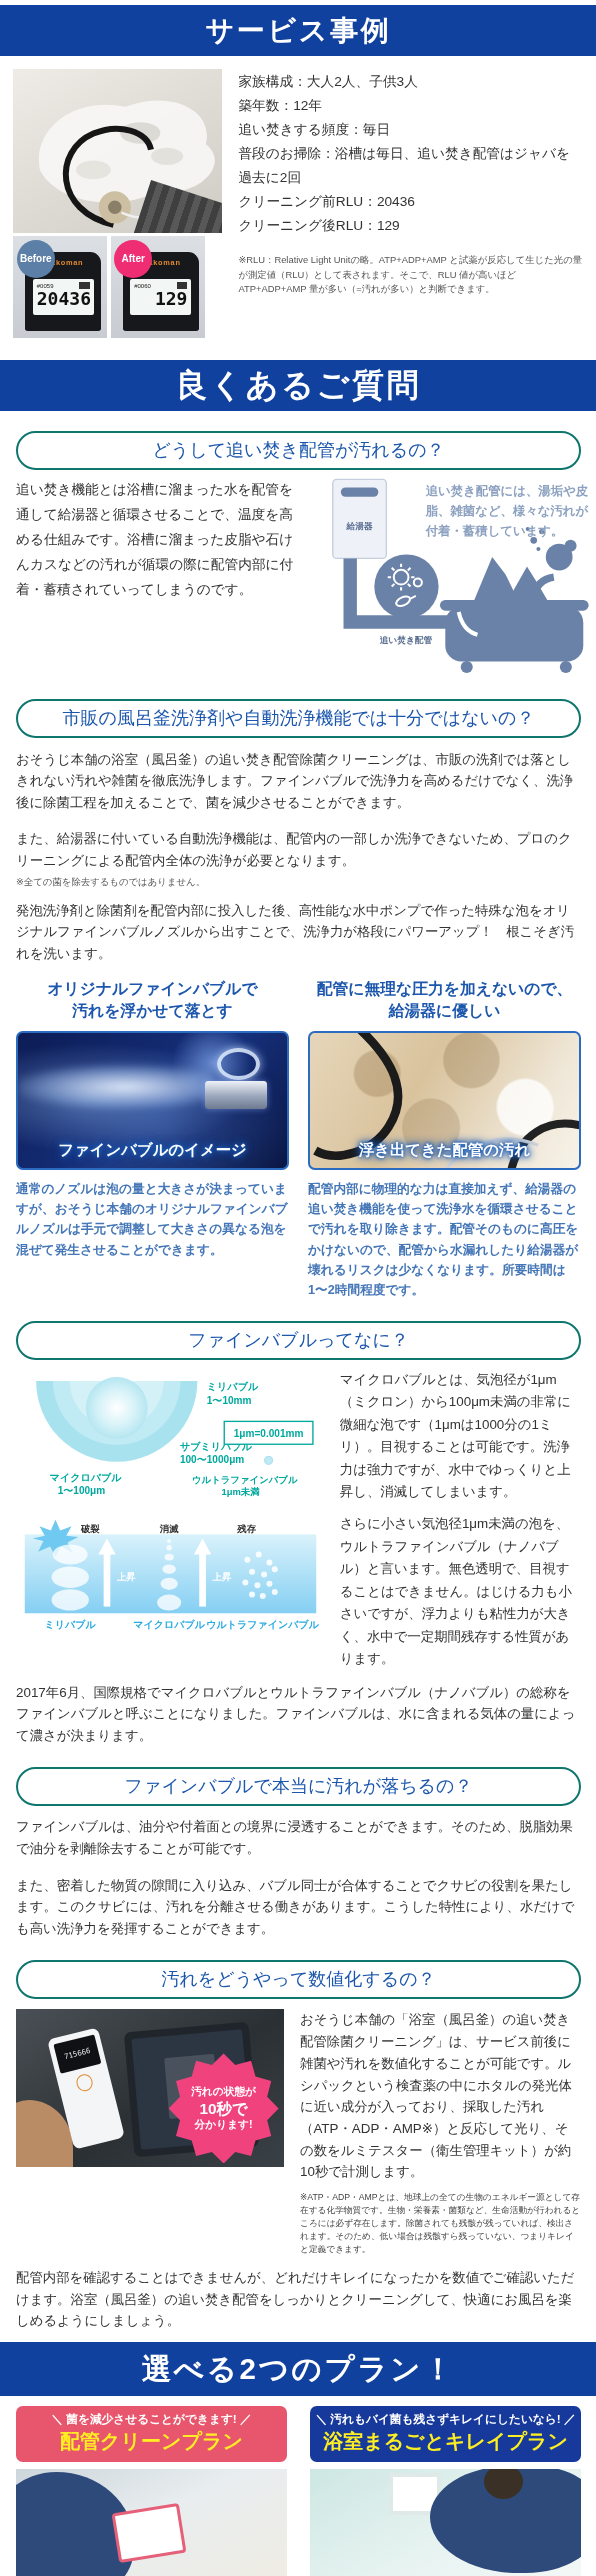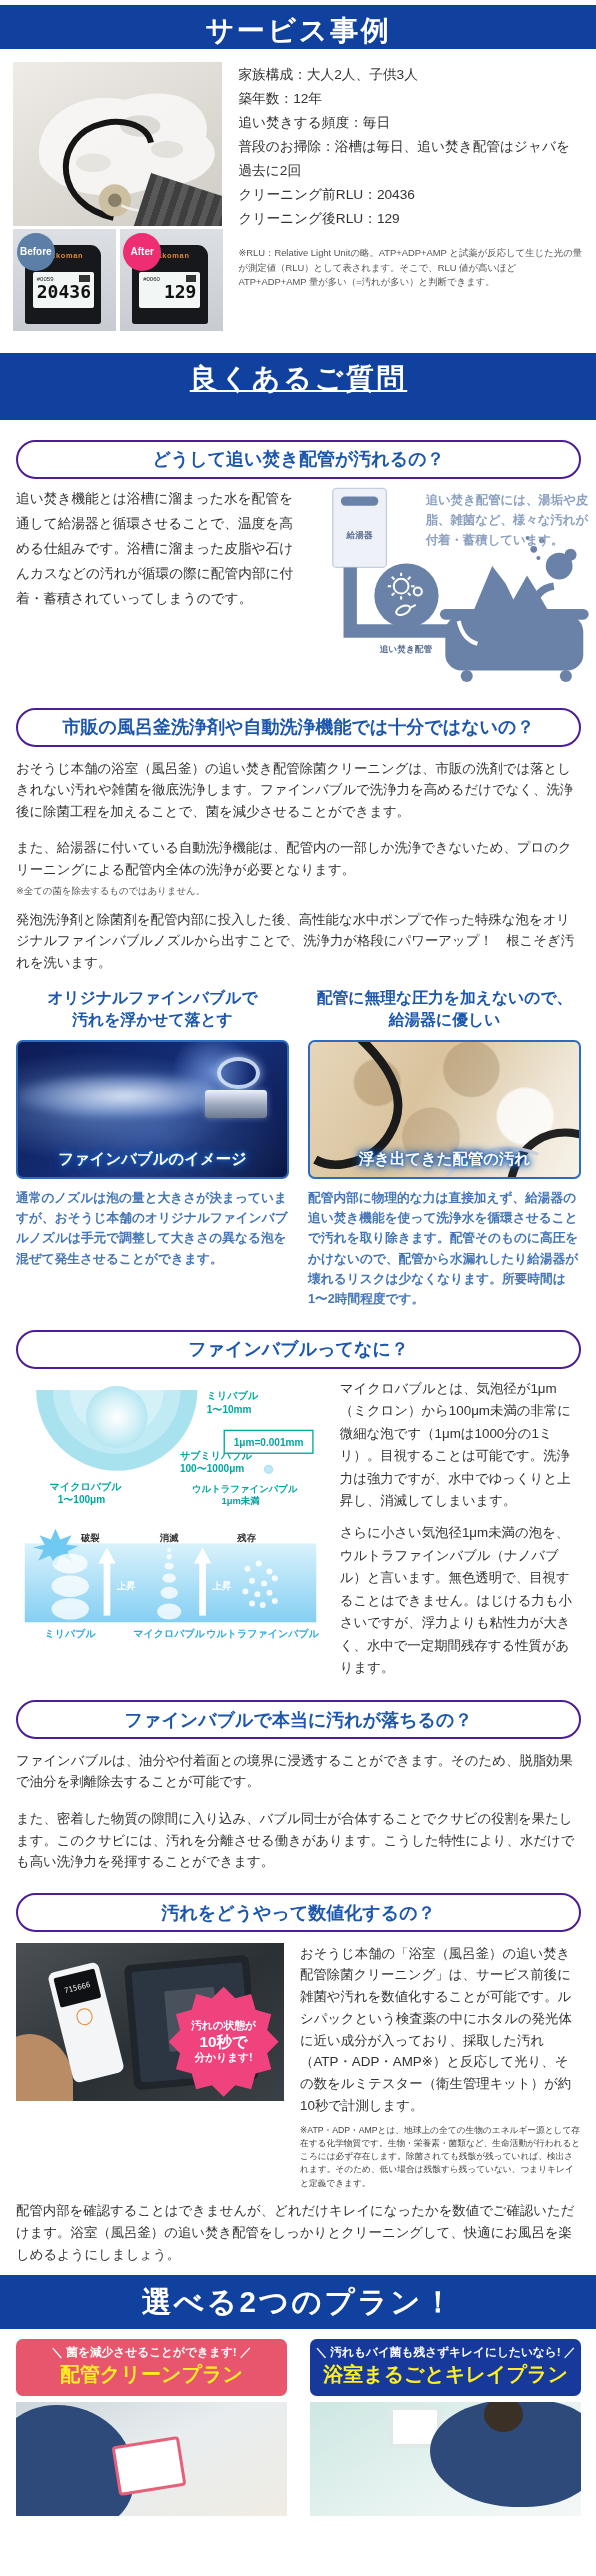--- a/index.html
+++ b/index.html
@@ -1,46 +1,46 @@
 <!DOCTYPE html>
 <html style="font-size:10.7px"><head>
 <meta charset="utf-8">
 <style>
   html,body{margin:0;padding:0;background:#fff;}
   .page{width:597px;height:2576px;margin:0 auto;background:#fff;overflow:hidden;
         font-family:"Liberation Sans","DejaVu Sans",sans-serif;color:#333;}
   
   .banner{background:#10419e;color:#fff;text-align:center;font-weight:bold;letter-spacing:2.7px;}
-  .banner1{margin-top:5.4px;height:44px;line-height:51px;font-size:28px;}
-  .banner2{margin-top:8px;height:67px;line-height:51px;font-size:28px;text-decoration:underline;}
+  .banner1{margin-top:5.4px;height:51px;line-height:51px;font-size:28px;}
+  .banner2{margin-top:8px;height:51px;line-height:51px;font-size:32px;}
   .banner3{margin-top:9.4px;height:54px;line-height:54px;font-size:29.5px;}
   
   .case{display:flex;gap:16px;padding:12.7px 13.4px 13.4px;}
   .case-left{width:209px;flex:none;}
   .photo-tub{height:164px;position:relative;overflow:hidden;background:linear-gradient(150deg,#efece7,#ddd9d3 55%,#cfccc6);}
   .drain{position:absolute;right:-17.4px;bottom:-23px;width:101px;height:62px;transform:rotate(18deg);
          background:repeating-linear-gradient(90deg,#3f3f3f 0 6.7px,#585858 6.7px 13.4px);}
   .devices{display:flex;gap:3.4px;margin-top:3.4px;}
-  .device{width:103px;height:102px;position:relative;background:linear-gradient(#dcdfe4,#c8ccd2);flex:none;}
+  .device{width:94px;height:102px;position:relative;background:linear-gradient(#dcdfe4,#c8ccd2);flex:none;}
   .device-body{position:absolute;left:12px;top:16px;width:76px;height:79px;background:#17181c;border-radius:6.7px 10.7px 2.7px 2.7px;}
   .badge{position:absolute;top:3.4px;left:3.4px;width:38px;height:38px;border-radius:50%;color:#fff;font-weight:bold;
          font-size:10px;display:flex;align-items:center;justify-content:center;z-index:2;}
   .badge.before{background:#5b7fa6;}
   .badge.after{background:#ee2d72;}
   .brand{color:#e08a2e;font-size:7.4px;text-align:center;margin-top:6px;font-weight:bold;letter-spacing:0.7px;}
   .screen{position:absolute;left:7.4px;top:27px;right:7.4px;height:36px;background:#f2f6f5;border-radius:2px;padding:2.7px 4px;box-sizing:border-box;}
   .screen-meta{font-size:6px;color:#222;display:flex;align-items:center;gap:2.7px;}
   .battery{width:8.7px;height:4.7px;border:0.7px solid #333;background:#333;margin-left:auto;}
   .screen-num{font-size:18px;font-weight:bold;text-align:right;color:#111;line-height:1.1;font-family:"DejaVu Sans Mono",monospace;}
   .case-right{flex:1;padding-top:1.3px;}
   .detail-line{font-size:13.7px;line-height:1.75;color:#333;}
   .rlu-note{margin-top:14.8px;font-size:9.4px;color:#555;line-height:1.55;}
   
-  .pill{margin:20px 16px 0;border:2px solid #4c1d95;border-radius:27px;height:35px;display:flex;align-items:center;
-        justify-content:center;font-size:18px;font-weight:bold;color:#1c57ad;background:#fff;}
+  .pill{margin:20px 16px 0;border:2px solid #0f766e;border-radius:27px;height:35px;display:flex;align-items:center;
+        justify-content:center;font-size:18px;font-weight:normal;color:#1c57ad;background:#fff;}
   
   .faq1-row{display:flex;gap:10.7px;padding:8px 16px 0;}
   .faq1-text{width:279px;flex:none;font-size:13.7px;line-height:1.82;}
   .faq1-illo{flex:1;position:relative;height:201px;}
   .illo-caption{position:absolute;top:4px;right:0;width:168px;font-size:12.4px;line-height:1.6;color:#8da2c0;font-weight:bold;}
   
   .faq-body{padding:10.7px 16px 0;font-size:13.4px;line-height:1.62;}
   .faq-body.mt{padding-top:14.8px;}
   .small-note{padding:4px 16px 0;font-size:9.4px;color:#555;}
   
@@ -334,20 +334,21 @@
         </g>
         <g fill="#29abe2" font-size="15" font-weight="bold" text-anchor="middle">
           <text x="80" y="172">ミリバブル</text>
           <text x="228" y="172">マイクロバブル</text>
           <text x="368" y="172">ウルトラファインバブル</text>
         </g>
       </svg>
     </div>
     <div class="fb-right">さらに小さい気泡径1μm未満の泡を、ウルトラファインバブル（ナノバブル）と言います。無色透明で、目視することはできません。はじける力も小さいですが、浮力よりも粘性力が大きく、水中で一定期間残存する性質があります。</div>
   </div>
+  <div class="faq-body">2017年6月、国際規格でマイクロバブルとウルトラファインバブル（ナノバブル）の総称をファインバブルと呼ぶことになりました。ファインバブルは、水に含まれる気体の量によって濃さが決まります。</div>
 
   <div class="pill">ファインバブルで本当に汚れが落ちるの？</div>
   <div class="faq-body">ファインバブルは、油分や付着面との境界に浸透することができます。そのため、脱脂効果で油分を剥離除去することが可能です。</div>
   <div class="faq-body mt">また、密着した物質の隙間に入り込み、バブル同士が合体することでクサビの役割を果たします。このクサビには、汚れを分離させる働きがあります。こうした特性により、水だけでも高い洗浄力を発揮することができます。</div>
 
   <div class="pill">汚れをどうやって数値化するの？</div>
   <div class="faq6-row">
     <div class="meter-photo">
       <div class="sleeve"></div>
       <div class="arm"></div>

